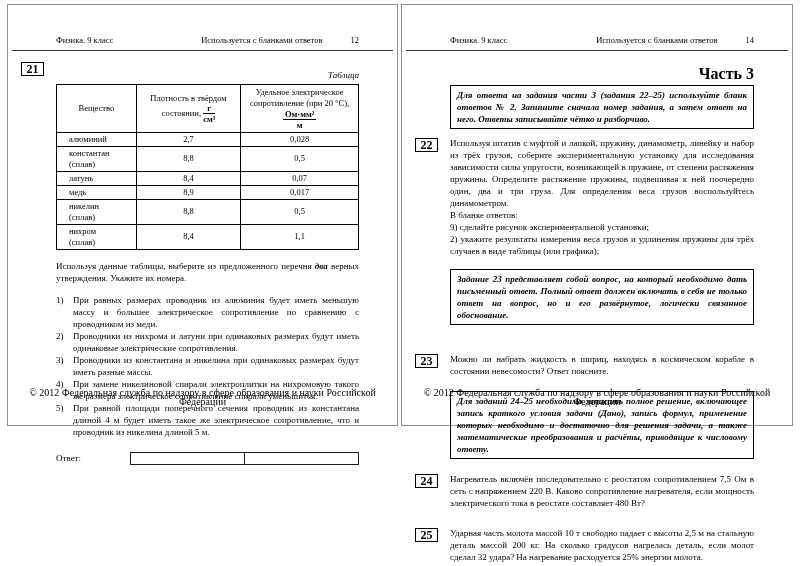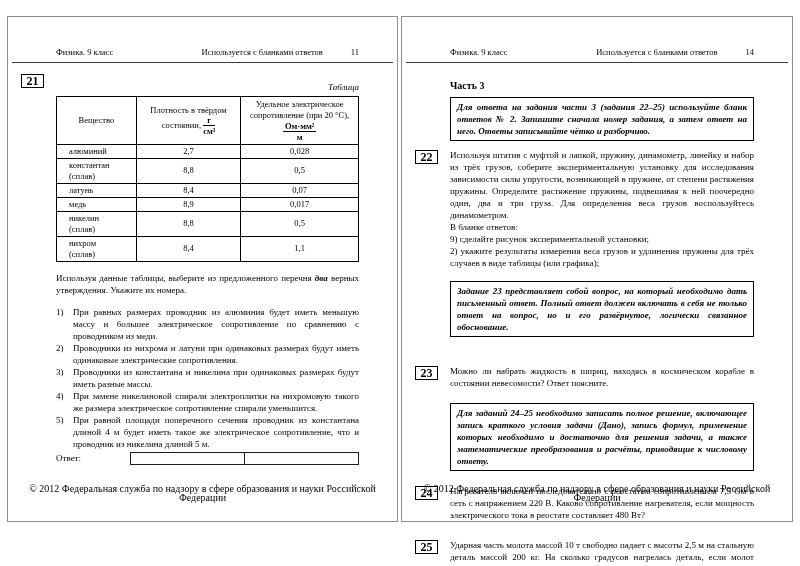--- a/index.html
+++ b/index.html
@@ -1,19 +1,19 @@
 <!DOCTYPE html>
 <html><head>
 <meta charset="utf-8">
 <style>
   * { margin:0; padding:0; box-sizing:border-box; }
   html,body { width:800px; height:566px; background:#ffffff; }
   body { font-family:"Liberation Serif","DejaVu Serif",serif; color:#000; position:relative; overflow:hidden; }
 
-  .page { position:absolute; top:16px; height:506px; background:#fff; border:1px solid #8f8f8f; }
+  .page { position:absolute; top:4px; height:422px; background:#fff; border:1px solid #8f8f8f; }
   .page-left  { left:7px;  width:391px; }
   .page-right { left:401px; width:392px; }
 
   .page-header { display:flex; align-items:baseline; padding:30px 38px 0 48px; font-size:8.5px; line-height:10px; }
   .h-left { flex:1; }
   .h-num  { margin-left:28px; }
   .hrule  { border-top:1px solid #3a3a3a; margin:5px 4px 0 4px; height:0; }
 
   .content { padding:10px 38px 0 13px; font-size:9px; line-height:12px; }
 
@@ -38,26 +38,26 @@
   .frac-line { margin-top:1px; }
 
   .task-p { margin-top:10px; }
   .bold-it { font-weight:bold; font-style:italic;margin-top:44px; }
 
   .statements { margin-top:10px; }
   .statement  { display:flex; }
   .st-num  { flex:0 0 17px; }
   .st-text { flex:1; text-align:justify; min-width:0; }
 
-  .answer-row   { display:flex; align-items:center; margin-top:2px;gap:36px; }
+  .answer-row   { display:flex; align-items:center; margin-top:14px;gap:36px; }
   .answer-box   { flex:1; margin-left:13px; height:13px; border:1.4px solid #1d1d1d; display:flex; background:#fff; }
   .answer-box .cell { flex:1; }
   .answer-box .cell:first-child { border-right:1px solid #1d1d1d; }
 
-  .part-title { text-align:left; font-weight:bold; font-size:10px; margin:7px 0 5px 35px; }
+  .part-title { text-align:right; font-weight:bold; font-size:16px; margin:7px 0 5px 35px; }
   .instr-box  { border:1.2px solid #000; margin-left:35px; padding:3px 6px; font-weight:bold;
                 font-style:italic; text-align:justify; line-height:12px; }
   .step-p { text-align:justify; }
 
   .mt8  { margin-top:8px; }
   .mt12 { margin-top:12px; }
   .mt13 { margin-top:28px; }
   .mt14 { margin-top:14px; }
   .mt18 { margin-top:18px; }
 
@@ -66,21 +66,21 @@
 </style>
 </head>
 <body>
 
 <div>
 
   <div class="page page-left">
     <div class="page-header">
       <span class="h-left">Физика. 9 класс</span>
       <span class="h-center">Используется с бланками ответов</span>
-      <span class="h-num">11</span>
+      <span class="h-num">12</span>
     </div>
     <div class="hrule"></div>
 
     <div class="content">
       <div class="q-row">
         <span class="q-num">21</span>
         <div class="q-body">
 
           <div class="tbl-caption">Таблица</div>
 

